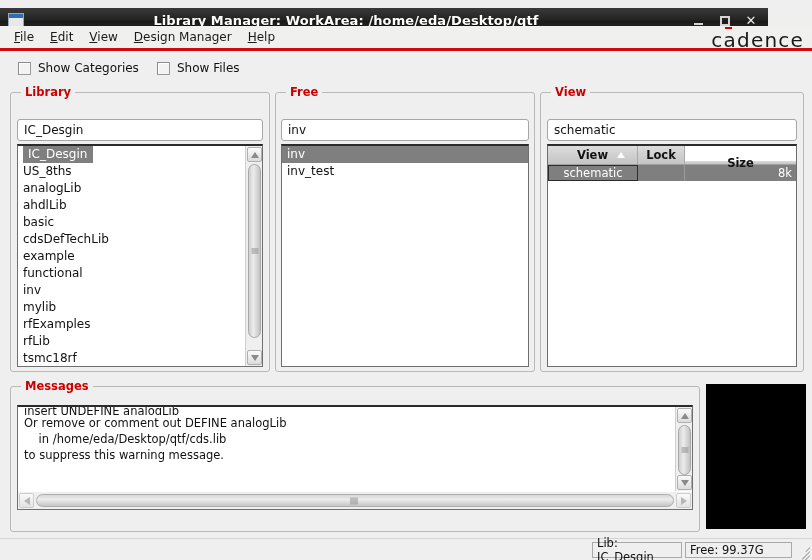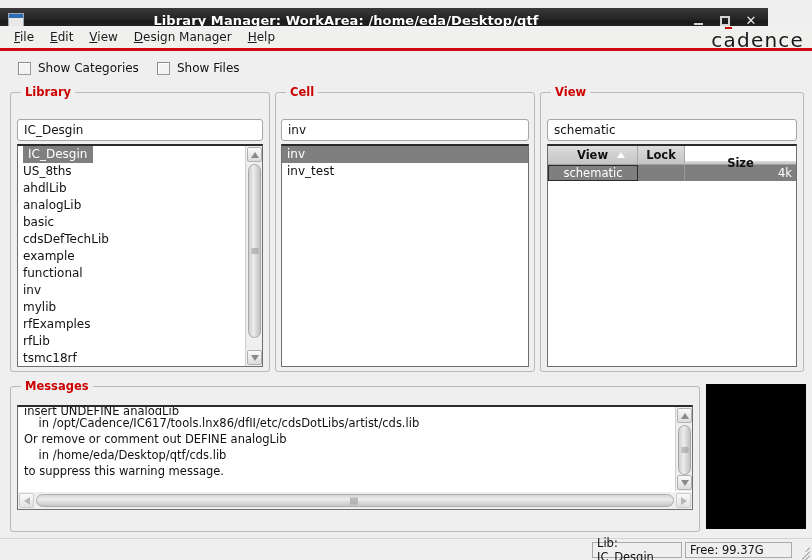--- a/index.html
+++ b/index.html
@@ -314,22 +314,22 @@
     <div class="g-title">Library</div>
   </div>
   <div class="tinput" style="left:17px; top:119px; width:246px; height:22px;">IC_Desgin</div>
 
   <div class="listbox" style="left:17px; top:144px; width:246px; height:223px;">
     <div class="lb-items" style="right:18px;">
       <div class="lb-item">
         <span class="lb-item sel sel-narrow" style="padding:0 6px 0 5px; height:17px;">IC_Desgin</span>
       </div>
       <div class="lb-item">US_8ths</div>
+      <div class="lb-item">analogLib</div>
       <div class="lb-item">ahdlLib</div>
-      <div class="lb-item">analogLib</div>
       <div class="lb-item">basic</div>
       <div class="lb-item">cdsDefTechLib</div>
       <div class="lb-item">example</div>
       <div class="lb-item">functional</div>
       <div class="lb-item">inv</div>
       <div class="lb-item">mylib</div>
       <div class="lb-item">rfExamples</div>
       <div class="lb-item">rfLib</div>
       <div class="lb-item">tsmc18rf</div>
     </div>
@@ -344,21 +344,21 @@
             <i></i>
           </div>
       </div>
       <div class="sb-arrow down">
           <span class="tri"></span>
         </div>
     </div>
   </div>
 
   <div class="group" style="left:275px; top:92px; width:260px; height:280px;">
-    <div class="g-title">Cell</div>
+    <div class="g-title">Free</div>
   </div>
   <div class="tinput" style="left:281px; top:119px; width:248px; height:22px;">inv</div>
 
   <div class="listbox" style="left:281px; top:144px; width:248px; height:223px;">
     <div class="lb-items">
       <div class="lb-item sel">inv</div>
       <div class="lb-item">inv_test</div>
     </div>
   </div>
 
@@ -376,32 +376,31 @@
       <div class="vt-th" style="width:47px;">
         <span>Lock</span>
       </div>
       <div class="vt-th" style="width:111px; border-right:none;margin-top:15px;">
         <span>Size</span>
       </div>
     </div>
     <div class="vt-row">
       <div class="vt-td focusbox" style="width:90px;">schematic</div>
       <div class="vt-td" style="width:47px; border-right:1px solid #9a9a9a;"></div>
-      <div class="vt-td right" style="width:111px;">4k</div>
+      <div class="vt-td right" style="width:111px;">8k</div>
     </div>
   </div>
 
   <div class="group" style="left:10px; top:386px; width:690px; height:146px;">
     <div class="g-title">Messages</div>
   </div>
 
   <div class="msgbox" style="left:17px; top:405px; width:676px; height:105px;padding-left:48px;">
     <div style="position:absolute; left:0; top:0; right:18px; bottom:18px; overflow:hidden;">
       <div class="msg-line clipped">insert UNDEFINE analogLib</div>
-      <div class="msg-line">    in /opt/Cadence/IC617/tools.lnx86/dfII/etc/cdsDotLibs/artist/cds.lib</div>
       <div class="msg-line">Or remove or comment out DEFINE analogLib</div>
       <div class="msg-line">    in /home/eda/Desktop/qtf/cds.lib</div>
       <div class="msg-line">to suppress this warning message.</div>
     </div>
     <div class="vscroll" style="bottom:18px;">
       <div class="sb-arrow up">
           <span class="tri"></span>
         </div>
       <div class="sb-thumb" style="top:18px; height:50px;">
         <div class="sb-grip">

